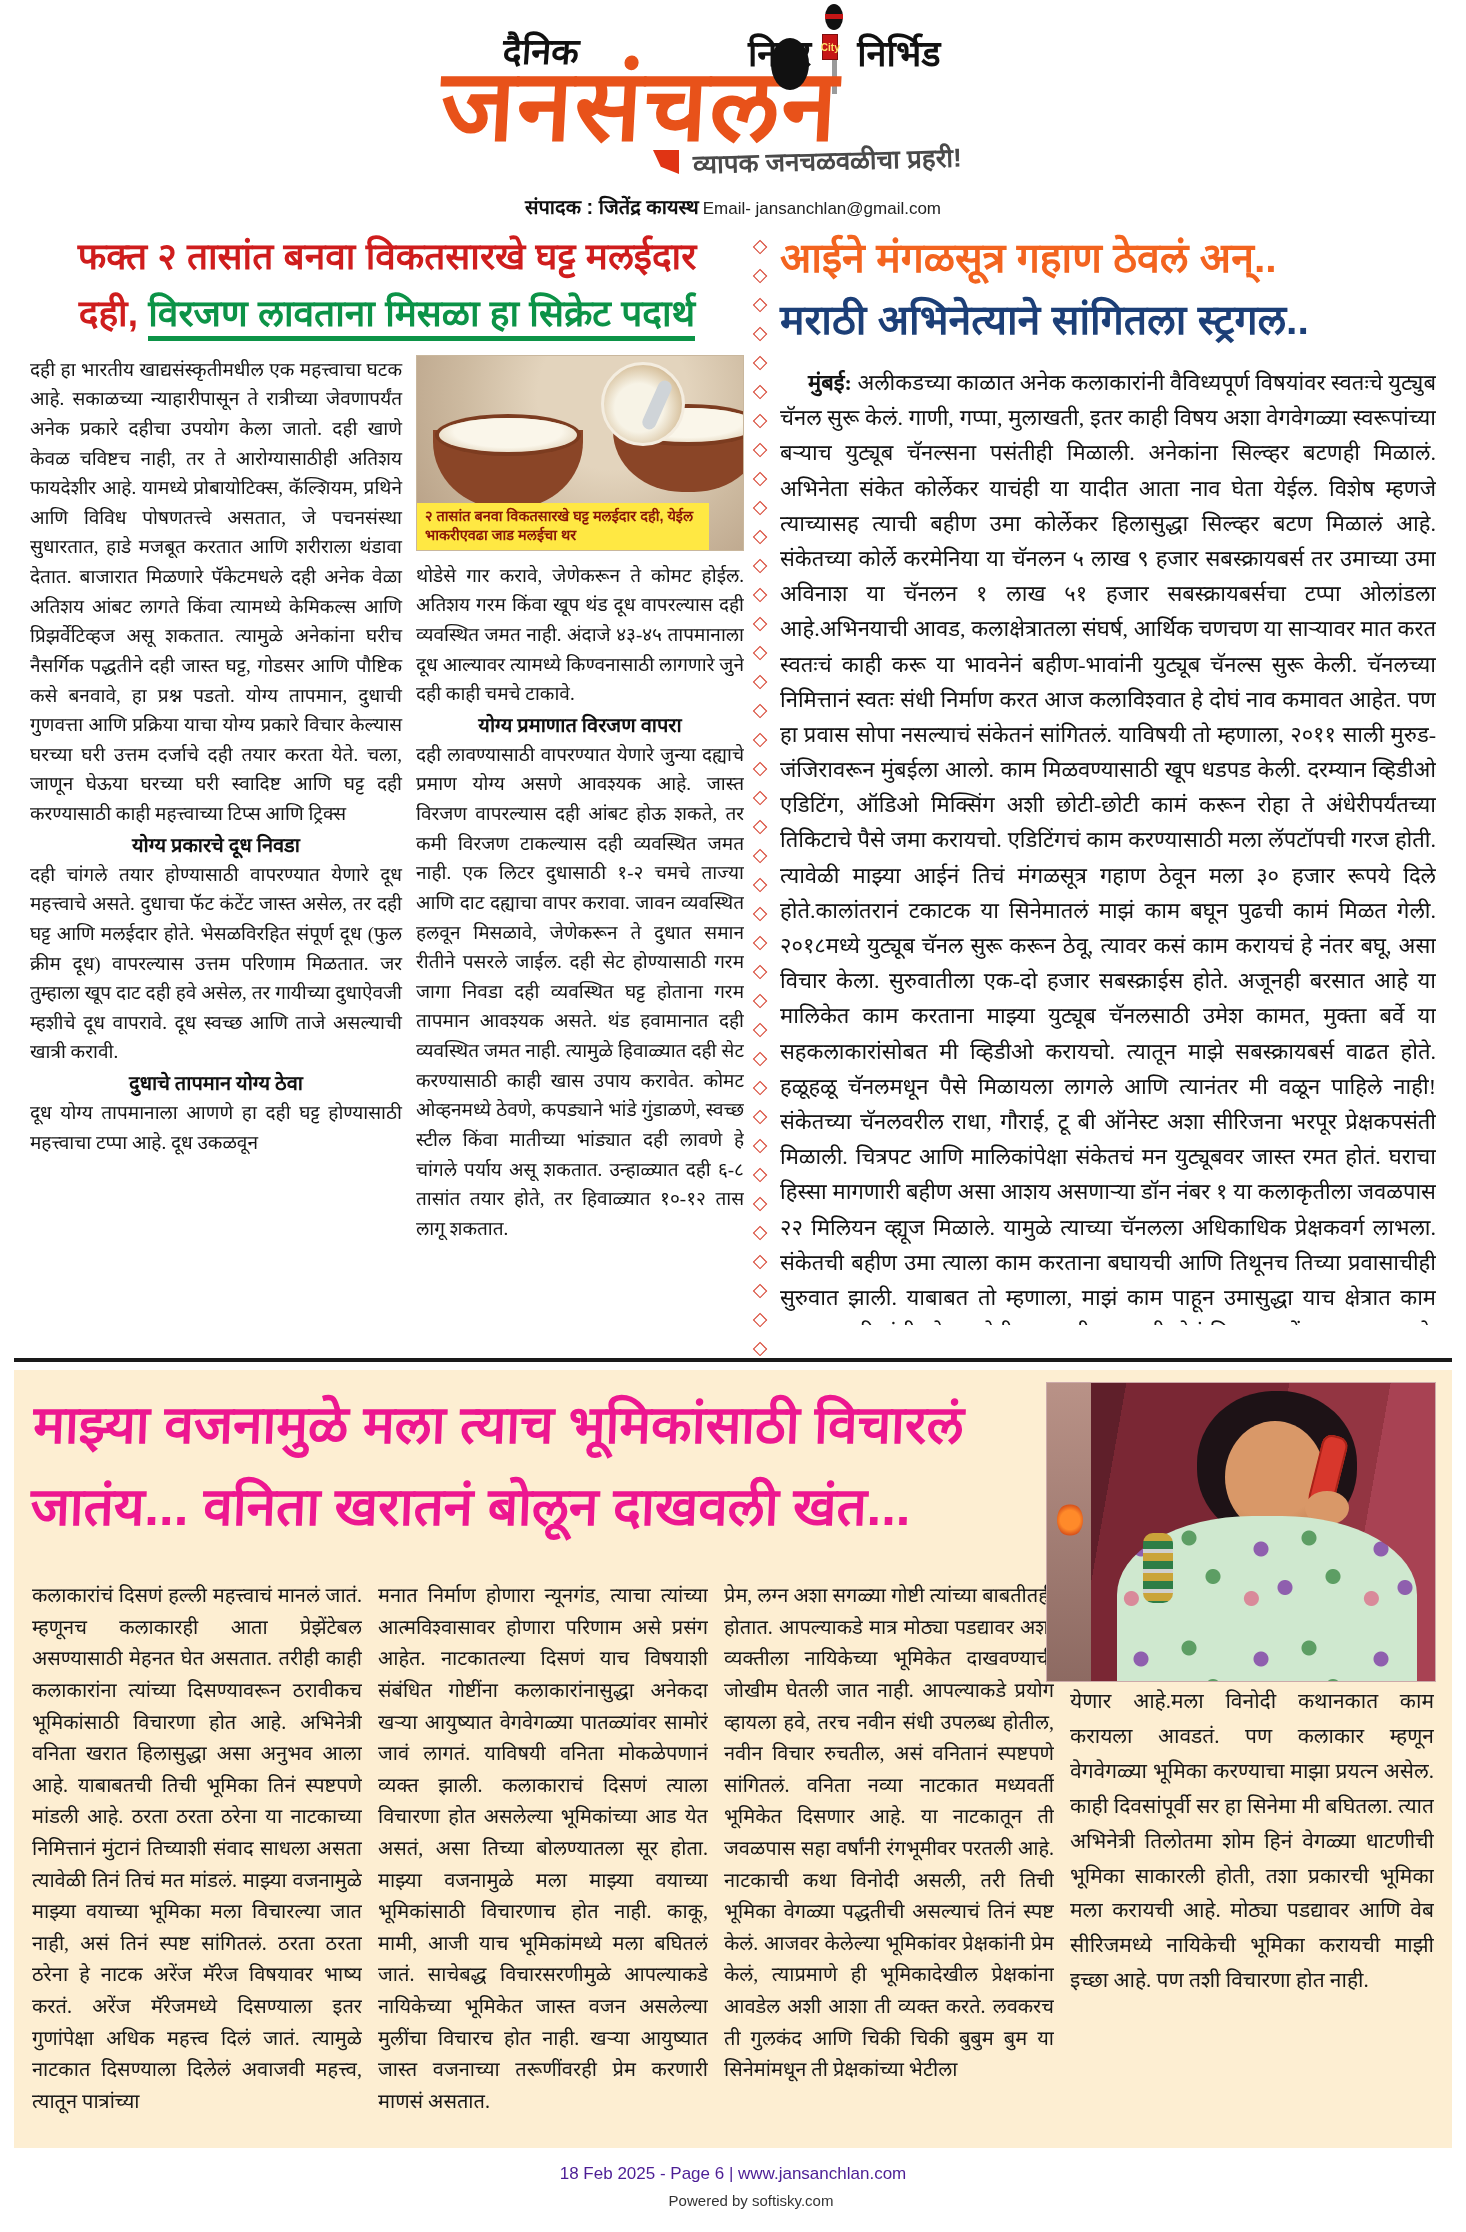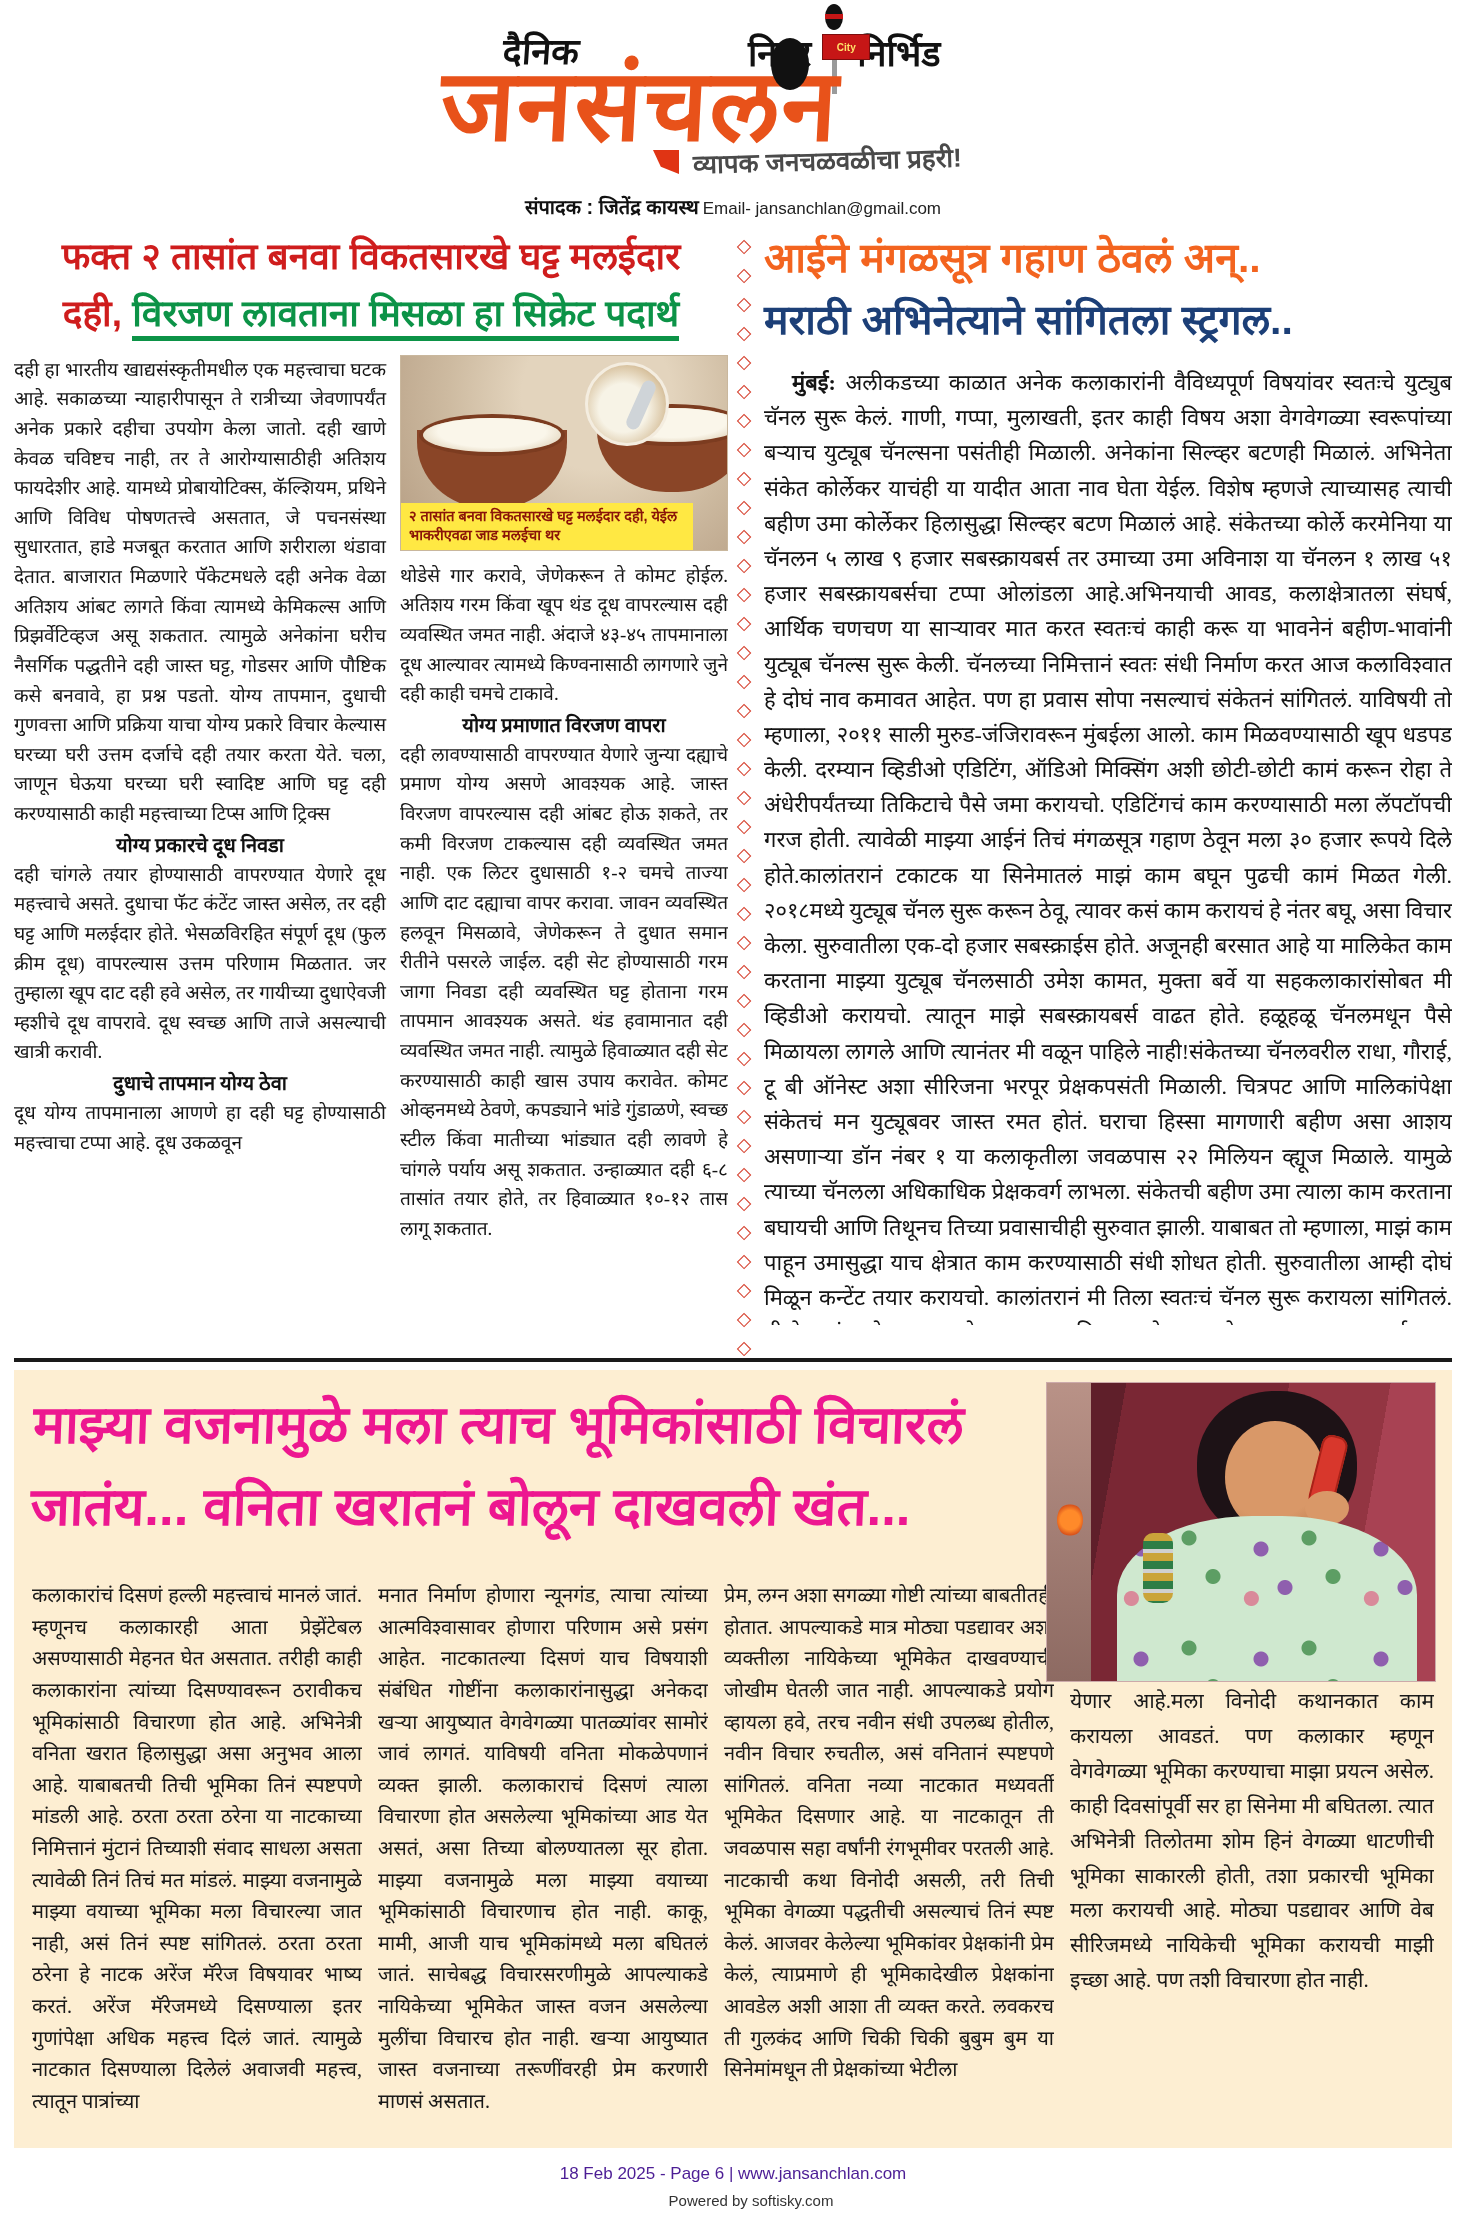--- a/index.html
+++ b/index.html
@@ -9,37 +9,37 @@
   
   header { height:228px; position:relative; }
   .mast { position:relative; width:760px; height:185px; margin:0 auto; }
   .mast-daily { position:absolute; left:150px; top:26px; font-family:"Liberation Sans",sans-serif;
                 font-weight:bold; font-size:36px; color:#111; transform:skewX(-4deg); }
   .mast-fearless { position:absolute; left:395px; top:28px; font-family:"Liberation Sans",sans-serif;
                 font-weight:bold; font-size:36px; color:#111; display:flex; align-items:flex-start; gap:10px; }
   .mic { position:relative; width:26px; height:92px; margin-top:-24px; }
   .mic-head { position:absolute; left:4px; top:0; width:18px; height:26px; background:#111; border-radius:50%; }
   .mic-band { position:absolute; left:4px; top:10px; width:18px; height:5px; background:#c61616; }
-  .mic-box  { position:absolute; left:1px; top:30px; width:48px; height:26px; background:#c61616; border:1px solid #7d0d0d;
+  .mic-box  { position:absolute; left:1px; top:30px; width:16px; height:26px; background:#c61616; border:1px solid #7d0d0d;
               color:#ffe36a; font-family:"Liberation Sans",sans-serif; font-size:10px; font-weight:bold;
               display:flex; align-items:center; justify-content:center; }
   .mic-pole { position:absolute; left:11px; top:56px; width:5px; height:34px; background:#9a9a9a; }
   .mast-logo { position:absolute; left:88px; top:55px; font-family:"Liberation Sans",sans-serif;
                font-weight:bold; font-size:100px; line-height:1; color:#e8521a; letter-spacing:2px; transform:skewX(-3deg); }
   .logo-dot { position:absolute; left:418px; top:38px; width:38px; height:52px; background:#111; border-radius:50%; }
   .ribbon-tail { position:absolute; left:300px; top:150px; width:26px; height:24px; background:#e03414;
                  clip-path:polygon(0 0,100% 0,100% 100%,30% 70%); }
   .mast-tagline { position:absolute; left:340px; top:142px; font-family:"Liberation Sans",sans-serif;
                   font-weight:bold; font-size:26px; color:#4a4a4a; transform:rotate(-1.5deg); }
   .editor-line { text-align:center; margin-top:8px; }
   .editor-name { font-family:"Liberation Sans",sans-serif; font-weight:bold; font-size:20px; color:#111; }
   .editor-email { font-family:"Liberation Sans",sans-serif; font-size:17px; color:#222; }
 
   
-  .two-col { display:flex; padding:0 14px; height:1128px; overflow:hidden; }
+  .two-col { display:flex; padding:0 30px; height:1128px; overflow:hidden; }
   .art-left { width:714px; }
   .divider { width:30px; position:relative; flex:none; }
   .divider::before { content:"◇◇◇◇◇◇◇◇◇◇◇◇◇◇◇◇◇◇◇◇◇◇◇◇◇◇◇◇◇◇◇◇◇◇◇◇◇◇◇◇◇◇";
       position:absolute; left:3px; top:6px; writing-mode:vertical-rl; text-orientation:upright;
       color:#d6402e; font-size:19px; letter-spacing:7px; line-height:24px; }
   .art-right { flex:1; min-width:0; }
 
   .hl-left { font-family:"Liberation Sans",sans-serif; font-weight:bold; font-size:37px; line-height:1.55;
              text-align:center; }
   .hl-red { color:#cf1d1d; }

